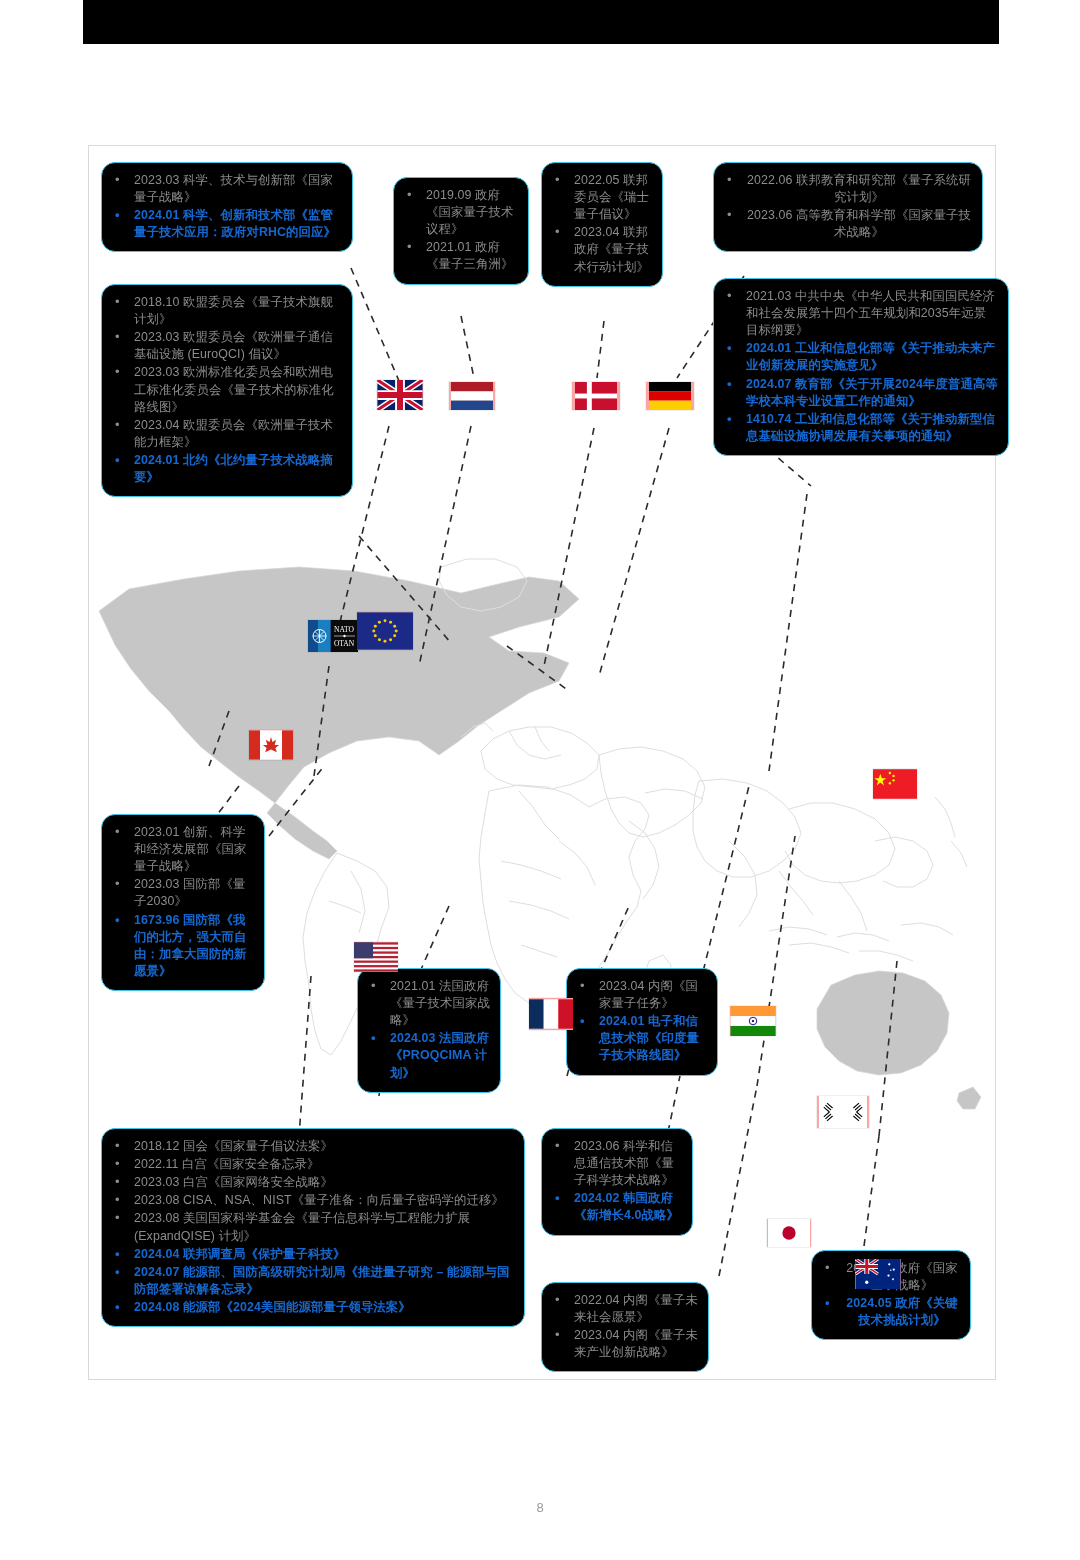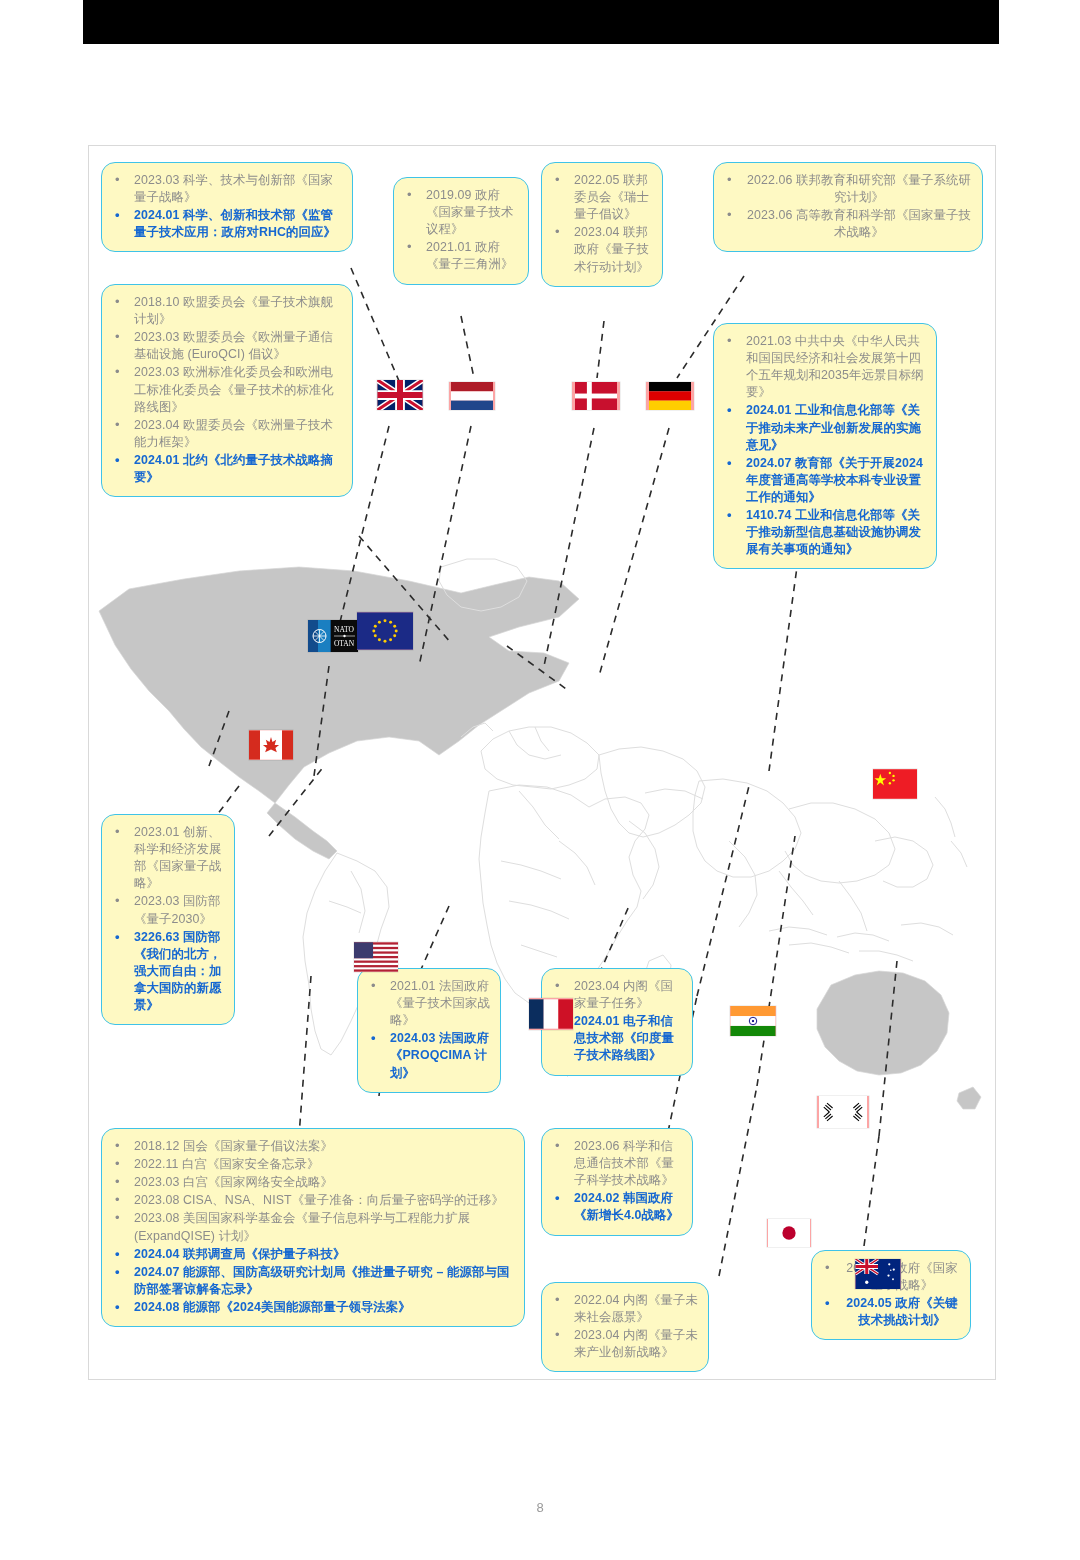--- a/index.html
+++ b/index.html
@@ -52,21 +52,21 @@
   }
   .map-wrap svg { width: 100%; height: 100%; display: block; }
   
   .lines { position: absolute; left: 0; top: 0; width: 908px; height: 1235px; }
   .lines svg { width: 100%; height: 100%; display: block; }
   
   .cal {
     position: absolute;
     border: 1.3px solid #3fc3e8;
     border-radius: 14px;
-    background: #fef9c3;
+    background: #000000;
     padding: 9px 10px 9px 6px;
     z-index: 5;
   }
   .cal ul { list-style: none; margin: 0; padding: 0; }
   .cal li {
     position: relative;
     padding-left: 26px;
     margin: 0 0 1px 0;
     font-size: 12.4px;
     line-height: 1.38;
@@ -430,34 +430,34 @@
       </ul>
     </div>
 
     <div class="cal" style="left:624px;top:16px;width:270px;text-align:center;">
       <ul>
         <li>2022.06 联邦教育和研究部《量子系统研究计划》</li>
         <li>2023.06 高等教育和科学部《国家量子技术战略》</li>
       </ul>
     </div>
 
-    <div class="cal" style="left:624px;top:132px;width:224px;margin-top:45px;">
+    <div class="cal" style="left:624px;top:132px;width:296px;">
       <ul>
         <li>2021.03 中共中央《中华人民共和国国民经济和社会发展第十四个五年规划和2035年远景目标纲要》</li>
         <li class="hl">2024.01 工业和信息化部等《关于推动未来产业创新发展的实施意见》</li>
         <li class="hl">2024.07 教育部《关于开展2024年度普通高等学校本科专业设置工作的通知》</li>
         <li class="hl">1410.74 工业和信息化部等《关于推动新型信息基础设施协调发展有关事项的通知》</li>
       </ul>
     </div>
 
-    <div class="cal" style="left:12px;top:668px;width:134px;">
+    <div class="cal" style="left:12px;top:668px;width:164px;">
       <ul>
         <li>2023.01 创新、科学和经济发展部《国家量子战略》</li>
         <li>2023.03 国防部《量子2030》</li>
-        <li class="hl">3226.63 国防部《我们的北方，强大而自由：加拿大国防的新愿景》</li>
+        <li class="hl">1673.96 国防部《我们的北方，强大而自由：加拿大国防的新愿景》</li>
       </ul>
     </div>
 
     <div class="cal" style="left:12px;top:982px;width:424px;">
       <ul>
         <li>2018.12 国会《国家量子倡议法案》</li>
         <li>2022.11 白宫《国家安全备忘录》</li>
         <li>2023.03 白宫《国家网络安全战略》</li>
         <li>2023.08 CISA、NSA、NIST《量子准备：向后量子密码学的迁移》</li>
         <li>2023.08 美国国家科学基金会《量子信息科学与工程能力扩展 (ExpandQISE) 计划》</li>
@@ -467,21 +467,21 @@
       </ul>
     </div>
 
     <div class="cal" style="left:268px;top:822px;width:144px;">
       <ul>
         <li>2021.01 法国政府《量子技术国家战略》</li>
         <li class="hl">2024.03 法国政府《PROQCIMA 计划》</li>
       </ul>
     </div>
 
-    <div class="cal" style="left:452px;top:822px;width:152px;">
+    <div class="cal" style="left:477px;top:822px;width:152px;">
       <ul>
         <li>2023.04 内阁《国家量子任务》</li>
         <li class="hl">2024.01 电子和信息技术部《印度量子技术路线图》</li>
       </ul>
     </div>
 
     <div class="cal" style="left:452px;top:982px;width:152px;">
       <ul>
         <li>2023.06 科学和信息通信技术部《量子科学技术战略》</li>
         <li class="hl">2024.02 韩国政府《新增长4.0战略》</li>

